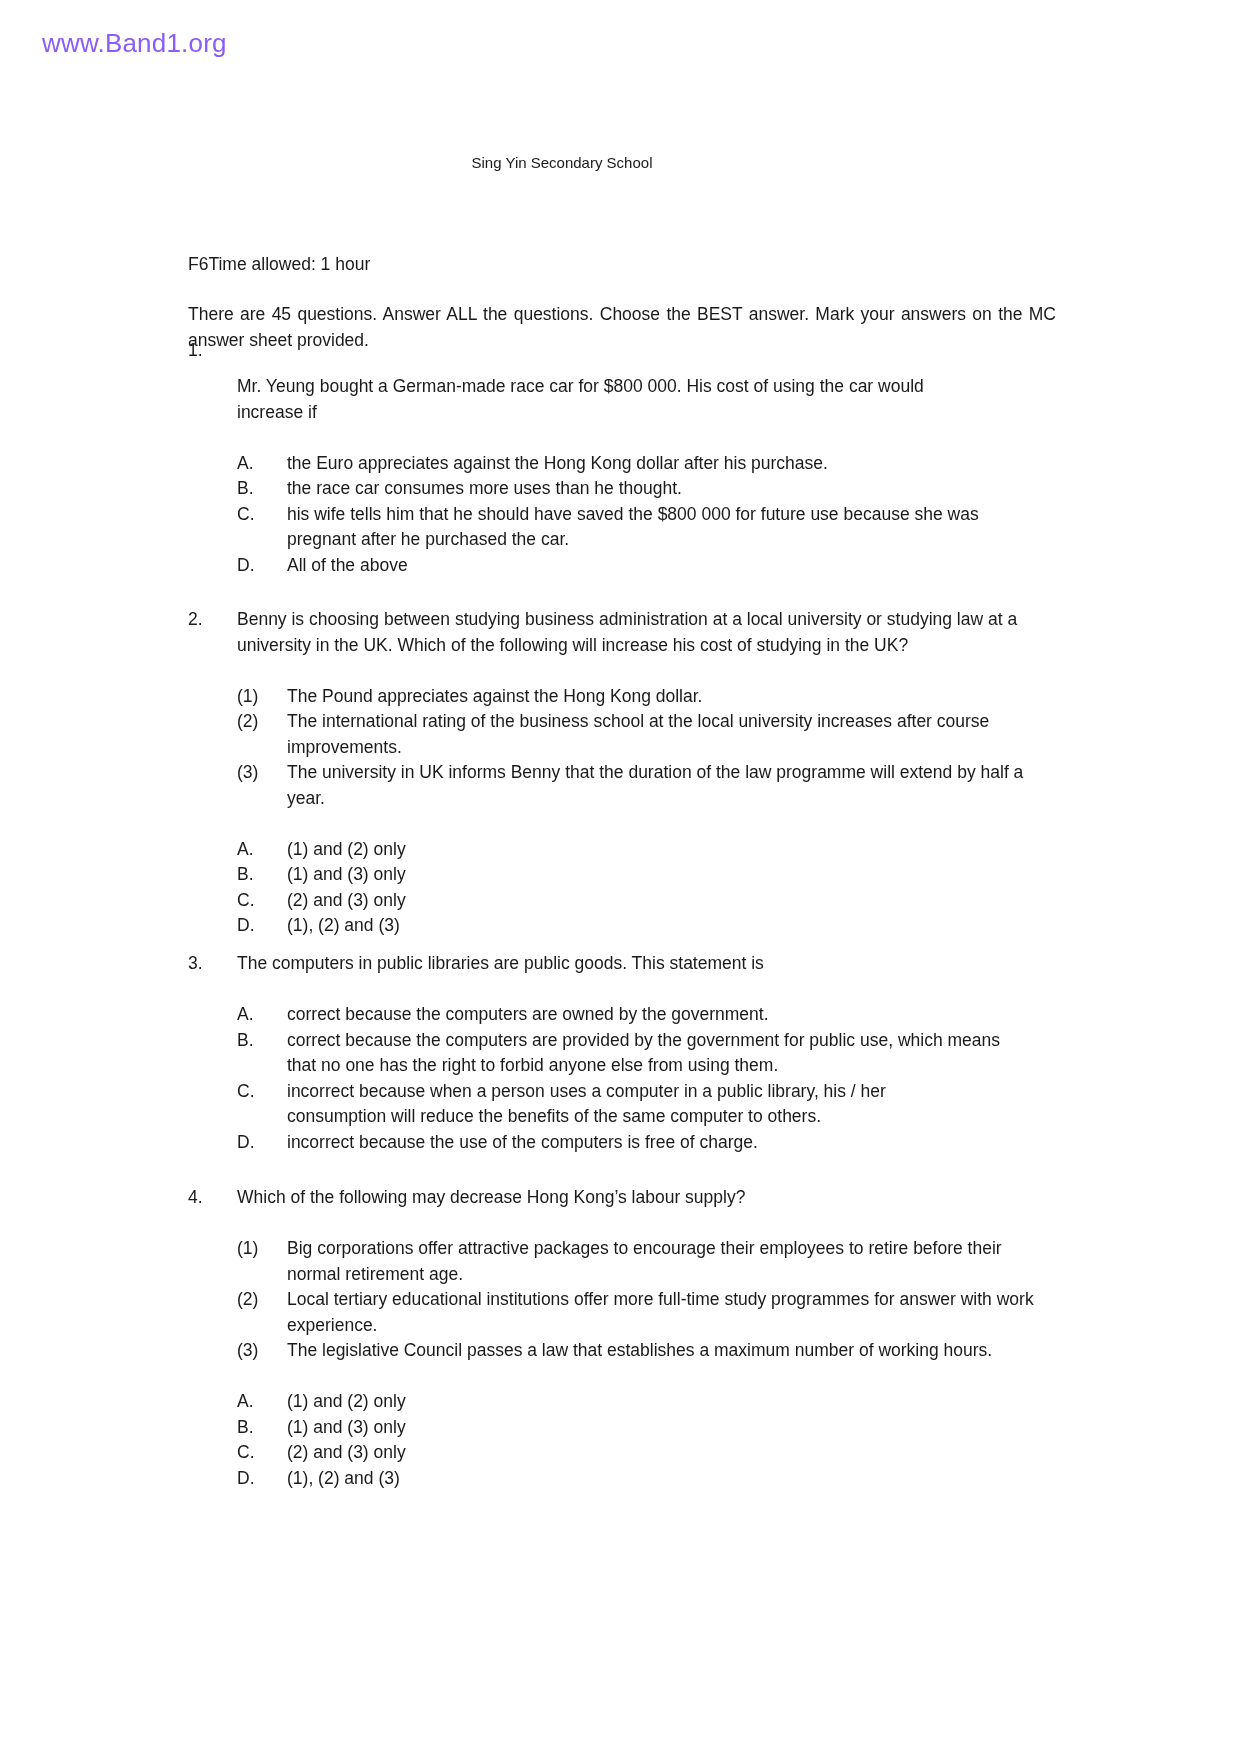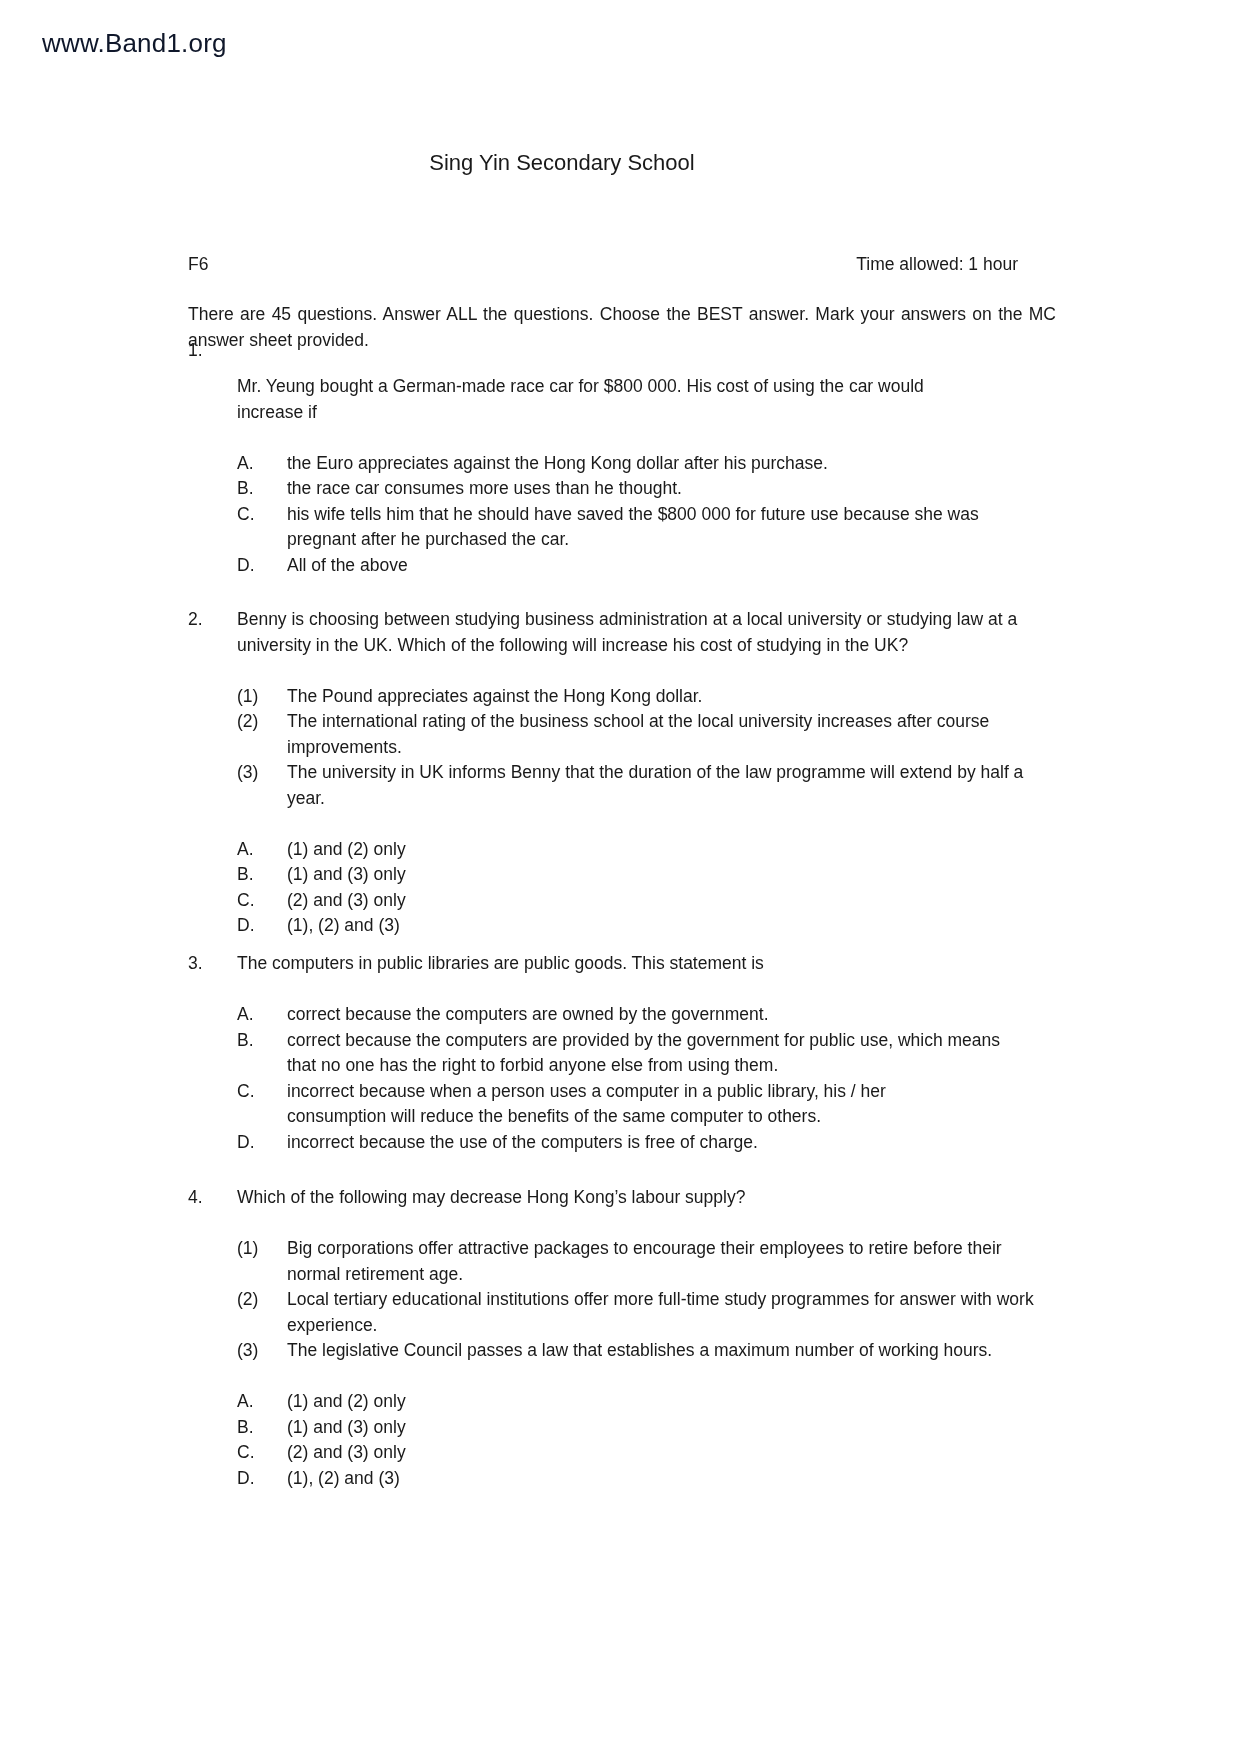--- a/index.html
+++ b/index.html
@@ -3,30 +3,30 @@
   <meta charset="utf-8">
   <style>
     html, body { margin: 0; padding: 0; background: #ffffff; }
     body {
       width: 1240px; height: 1754px; position: relative; overflow: hidden;
       font-family: "Liberation Sans", "DejaVu Sans", sans-serif;
       color: #1a1a1a;
     }
     .watermark {
       position: absolute; left: 42px; top: 28px;
-      font-size: 26px; letter-spacing: 0.2px; color: #0f172a;
+      font-size: 26px; letter-spacing: 0.2px; color: #8b5cf6;
       text-decoration: none;
     }
     .header {
       position: absolute; left: 0; top: 150px; width: 1124px;
-      text-align: center; font-size: 22px; line-height: 25.5px;
+      text-align: center; font-size: 15px; line-height: 25.5px;
     }
     .meta-row {
       position: absolute; top: 254px; left: 188px; width: 830px;
-      font-size: 17.5px; display: flex; justify-content: space-between;
+      font-size: 17.5px; display: flex; justify-content: flex-start;
     }
     .instructions {
       position: absolute; top: 302px; left: 188px; width: 868px;
       font-size: 17.5px; line-height: 25.5px; text-align: justify;
     }
     .q {
       position: absolute; left: 188px; width: 870px;
       font-size: 17.5px; line-height: 25.5px;
     }
     .q-stem { display: flex; }

